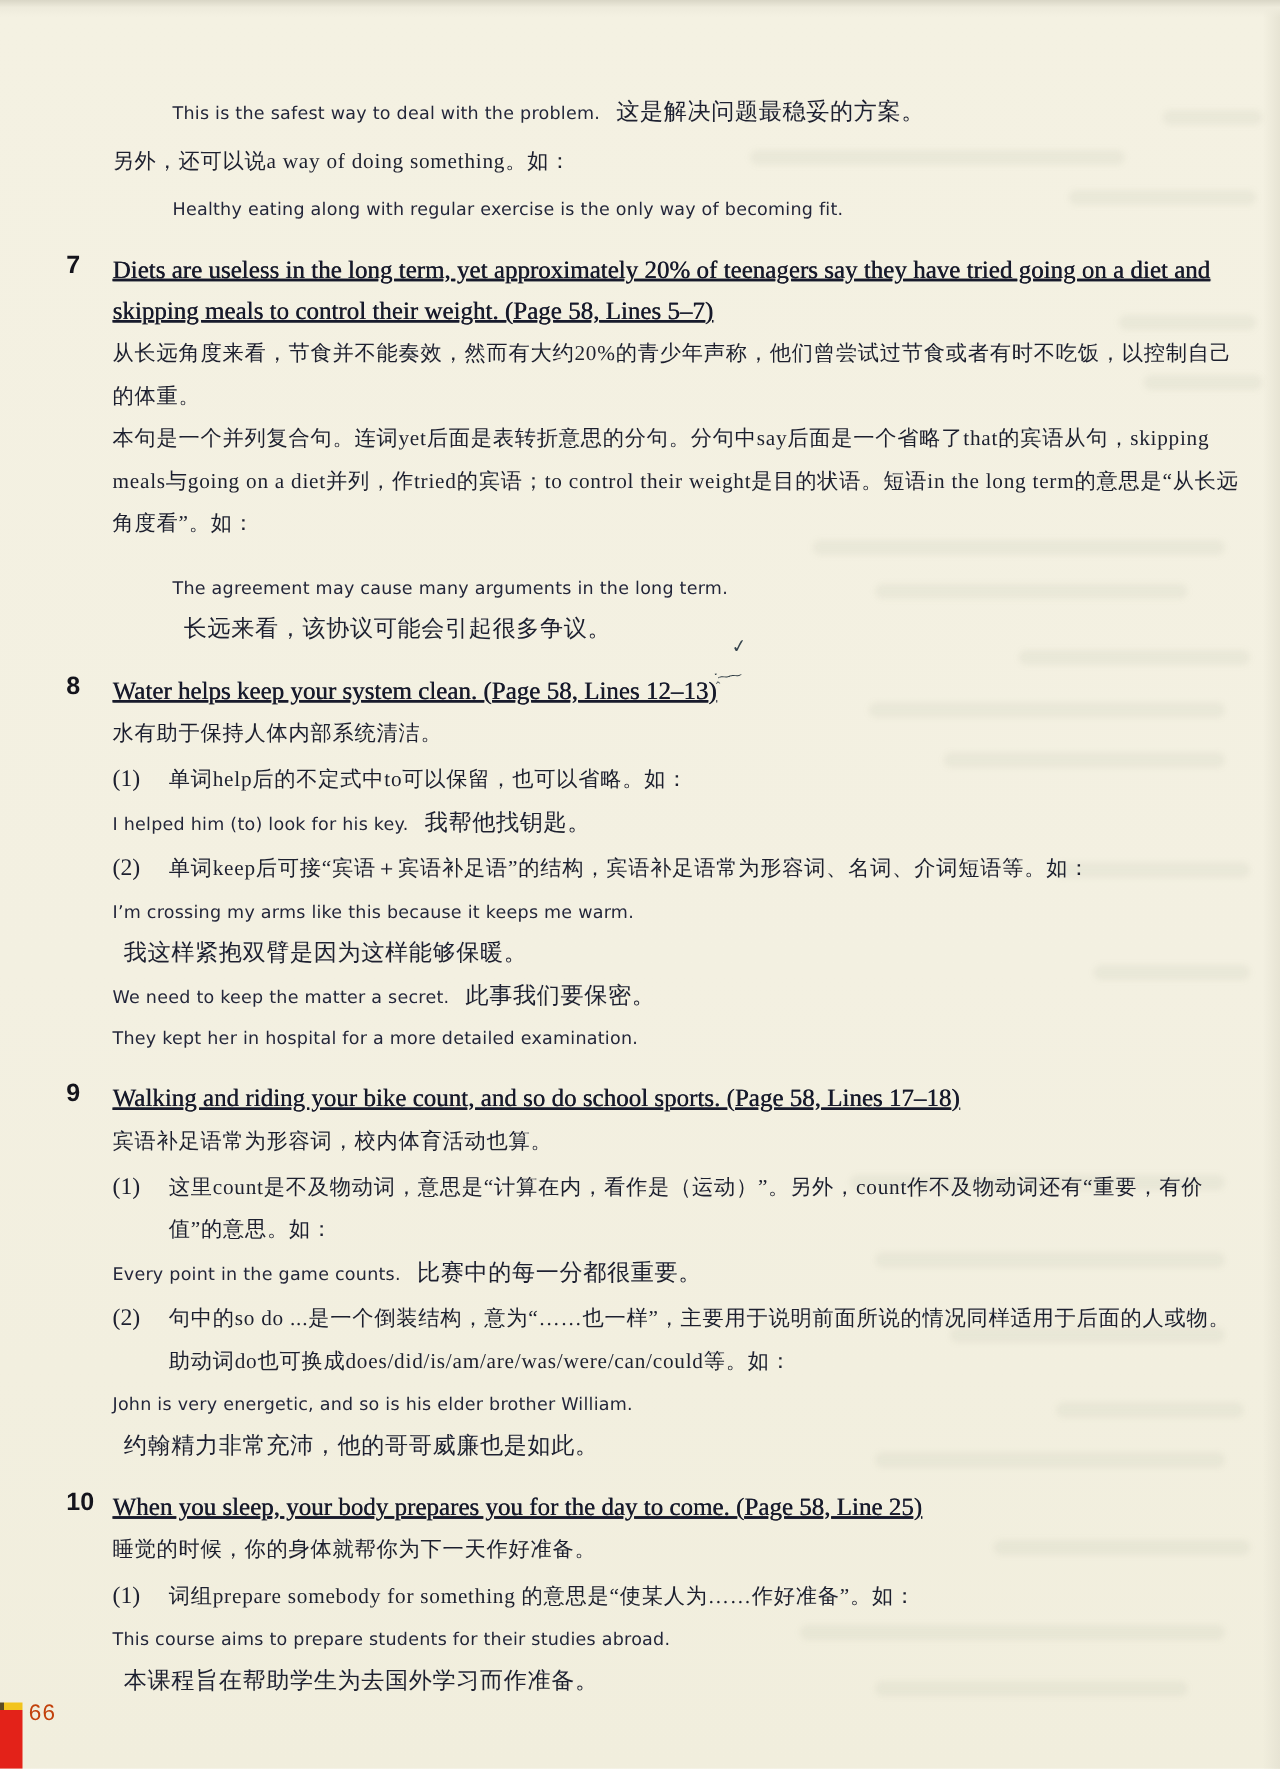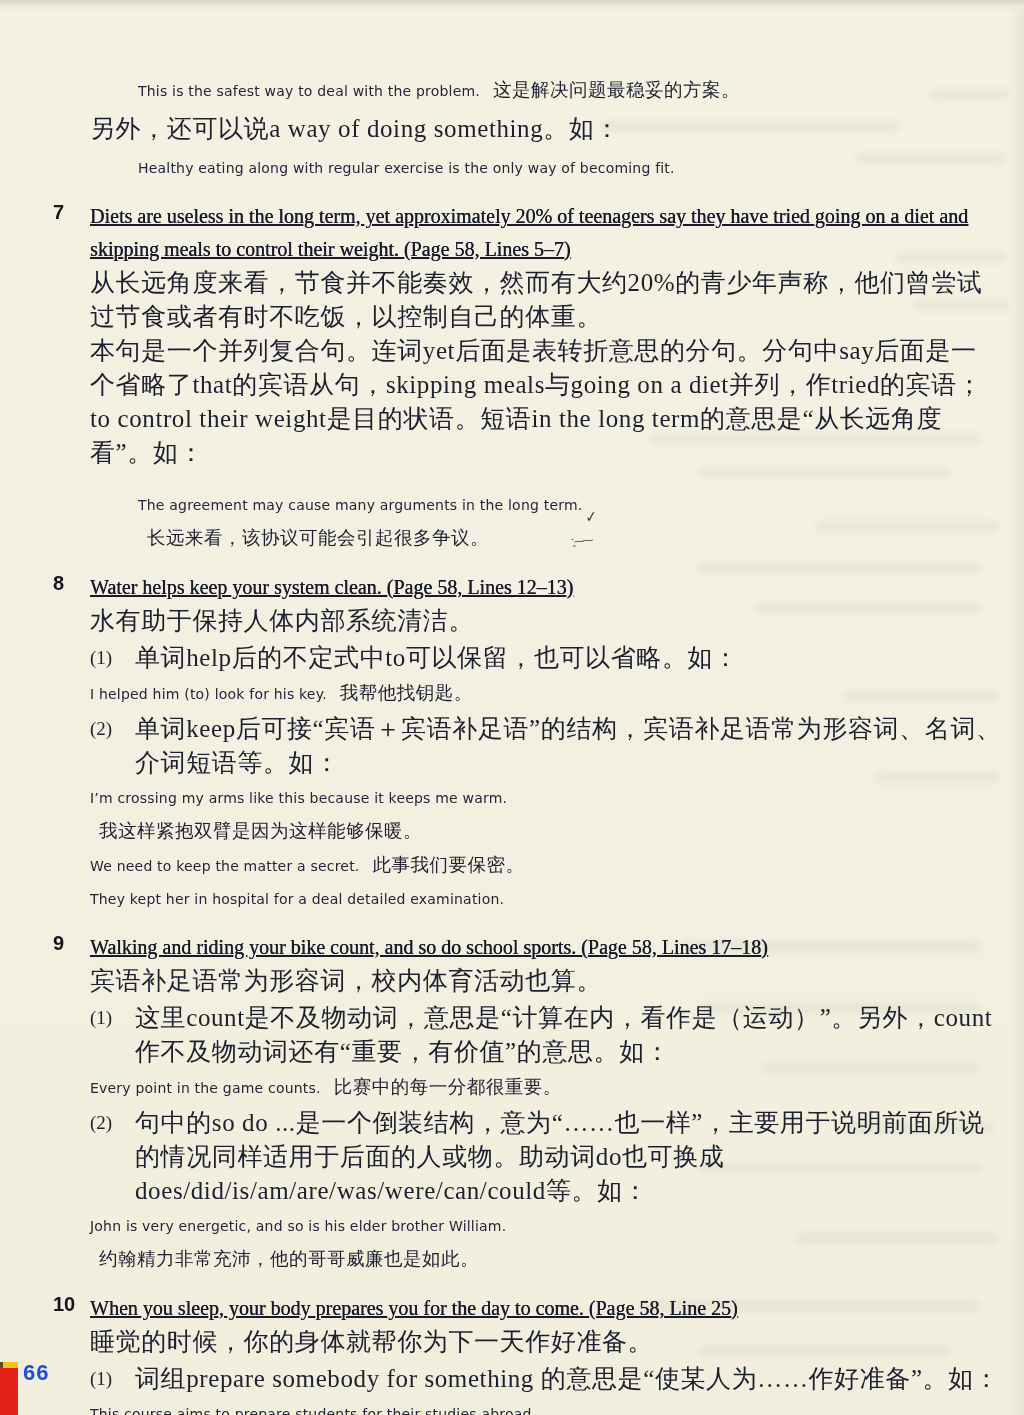--- a/index.html
+++ b/index.html
@@ -23,21 +23,21 @@
     color: #23263a;
   }
   .zh { font-size: 19px; letter-spacing: 0.5px; color: #1d2030; }
   .sent {
     font-size: 20px;
     line-height: 33px;
     text-shadow: 0.35px 0 0 currentColor;
     color: #171a2b;
     text-decoration: underline;
   }
-  .cn { font-size: 25px; line-height: 34px; letter-spacing: 0.6px; }
+  .cn { font-size: 17px; line-height: 34px; letter-spacing: 0.6px; }
   .ex-line { line-height: 30px; margin: 3px 0; }
   .ex-line span:empty { display: none; }
   .ex-line .zh { margin-left: 9px; font-size: 18.5px; }
 
   .intro-ex { margin-left: 48px; }
   .intro-note { margin-top: 6px; }
   .intro-ex2 { margin-top: 7px; }
 
   .item { position: relative; margin-top: 17px; }
   .item .num {
@@ -74,21 +74,21 @@
     position: absolute; left: 0; top: 1362px; width: 18px; height: 6px;
     background: linear-gradient(90deg, #5a4b23 0 3px, #f2c41d 3px 100%);
   }
   .footer-tab-red {
     position: absolute; left: 0; top: 1368px; width: 18px; height: 47px;
     background: #e32219;
   }
   .page-number {
     position: absolute; left: 23px; top: 1360px;
     font-family: "Liberation Sans", "DejaVu Sans", sans-serif;
-    font-weight: bold; font-size: 22px; letter-spacing: 1px; color: #1d4ed8;
+    font-weight: normal; font-size: 18px; letter-spacing: 1px; color: #c2410c;
   }
 </style>
 </head>
 <body>
 
 <div class="page">
 
   <div class="ghost" style="left:930px; top:88px;  width:80px;"></div>
   <div class="ghost" style="left:600px; top:120px; width:300px;"></div>
   <div class="ghost" style="left:855px; top:152px; width:150px;"></div>
@@ -162,21 +162,21 @@
           <span class="hw">I’m crossing my arms like this because it keeps me warm.</span>
         </div>
         <div class="ex-line">
           <span class="zh">我这样紧抱双臂是因为这样能够保暖。</span>
         </div>
         <div class="ex-line">
           <span class="hw">We need to keep the matter a secret.</span>
           <span class="zh">此事我们要保密。</span>
         </div>
         <div class="ex-line">
-          <span class="hw">They kept her in hospital for a deal detailed examination.</span>
+          <span class="hw">They kept her in hospital for a more detailed examination.</span>
         </div>
       </div>
     </div>
 
     <div class="item">
       <span class="num">9</span>
       <div class="sent">Walking and riding your bike count, and so do school sports. (Page 58, Lines 17–18)</div>
       <div class="cn">宾语补足语常为形容词，校内体育活动也算。</div>
       <div class="point">
         <span class="plabel">(1)</span>

